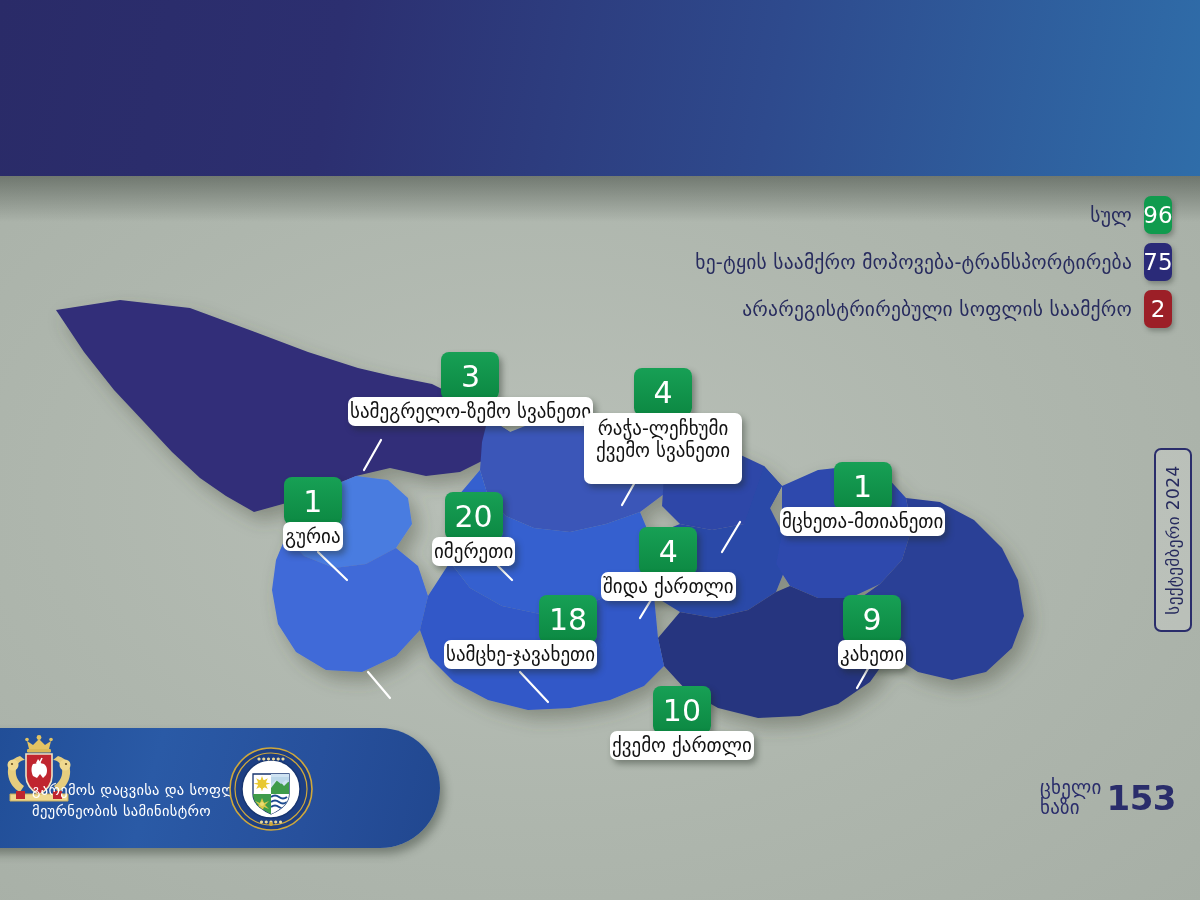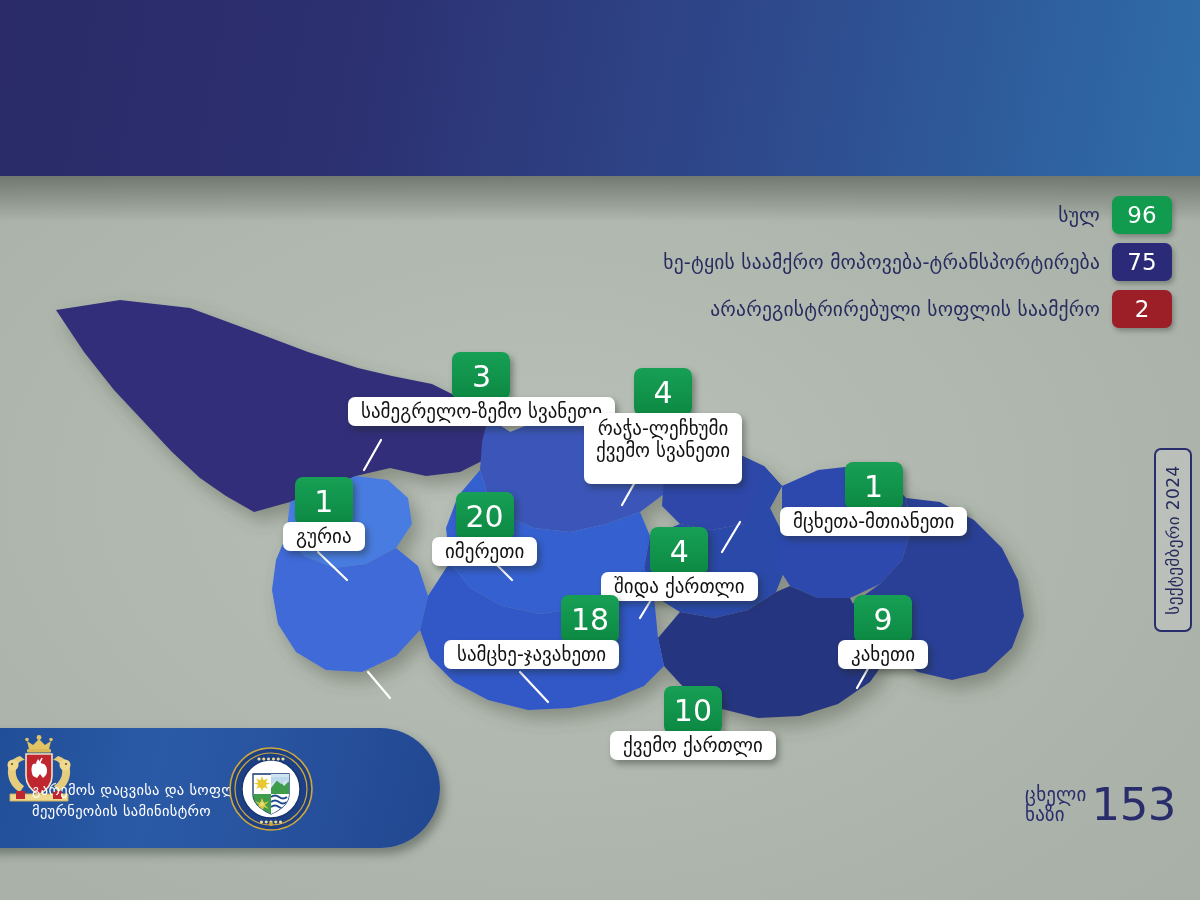--- a/index.html
+++ b/index.html
@@ -45,21 +45,21 @@
     margin-bottom:9px;
   }
   .legend-label {
     color:#272b5e;
     font-size:19.5px;
     margin-right:12px;
     white-space:nowrap;
     letter-spacing:.2px;
   }
   .legend-badge {
-    width:60px; height:38px;
+    width:28px; height:38px;
     border-radius:7px;
     color:#fff;
     font-size:23px;
     display:flex; align-items:center; justify-content:center;
     box-shadow:2px 3px 5px rgba(40,50,40,.35);
   }
 
   
   .date-card {
     position:absolute; right:8px; top:448px;
@@ -93,21 +93,21 @@
     background:linear-gradient(to bottom,#17a055,#0c8842);
     border-radius:8px;
     color:#fff; font-size:30px;
     display:flex; align-items:center; justify-content:center;
     box-shadow:3px 4px 6px rgba(30,40,30,.42);
   }
   .marker .name {
     margin-top:-3px;
     background:#fff;
     border-radius:7px;
-    padding:3px 13px 4px;
+    padding:3px 2px 4px;
     color:#121212;
     font-size:19px;
     white-space:nowrap;
     box-shadow:3px 4px 6px rgba(30,40,30,.40);
     line-height:1.18;
     text-align:center;
   }
   .marker.two-line .name { white-space:pre-line; padding:4px 12px 22px; }
   .marker.align-center { display:flex; flex-direction:column; align-items:center; }
   .leader { position:absolute; z-index:7; pointer-events:none; }
@@ -133,21 +133,21 @@
   
   .hotline {
     position:absolute; right:24px; top:778px;
     display:flex; align-items:center; z-index:8;
   }
   .hotline .words {
     color:#2a2d6b; font-size:19px; line-height:1.05;
     text-align:left; margin-right:5px; letter-spacing:.2px;
   }
   .hotline .number {
-    color:#2a2d6b; font-size:45px; font-weight:normal; letter-spacing:-.5px;
+    color:#2a2d6b; font-size:34px; font-weight:bold; letter-spacing:-.5px;
   }
 </style>
 </head>
 <body>
 
 <div id="poster">
 
   <div class="header"></div>
   <div class="header-shadow"></div>
   <div class="header-title">უკანონო ტყითსარგებლობის სტატისტიკა</div>

